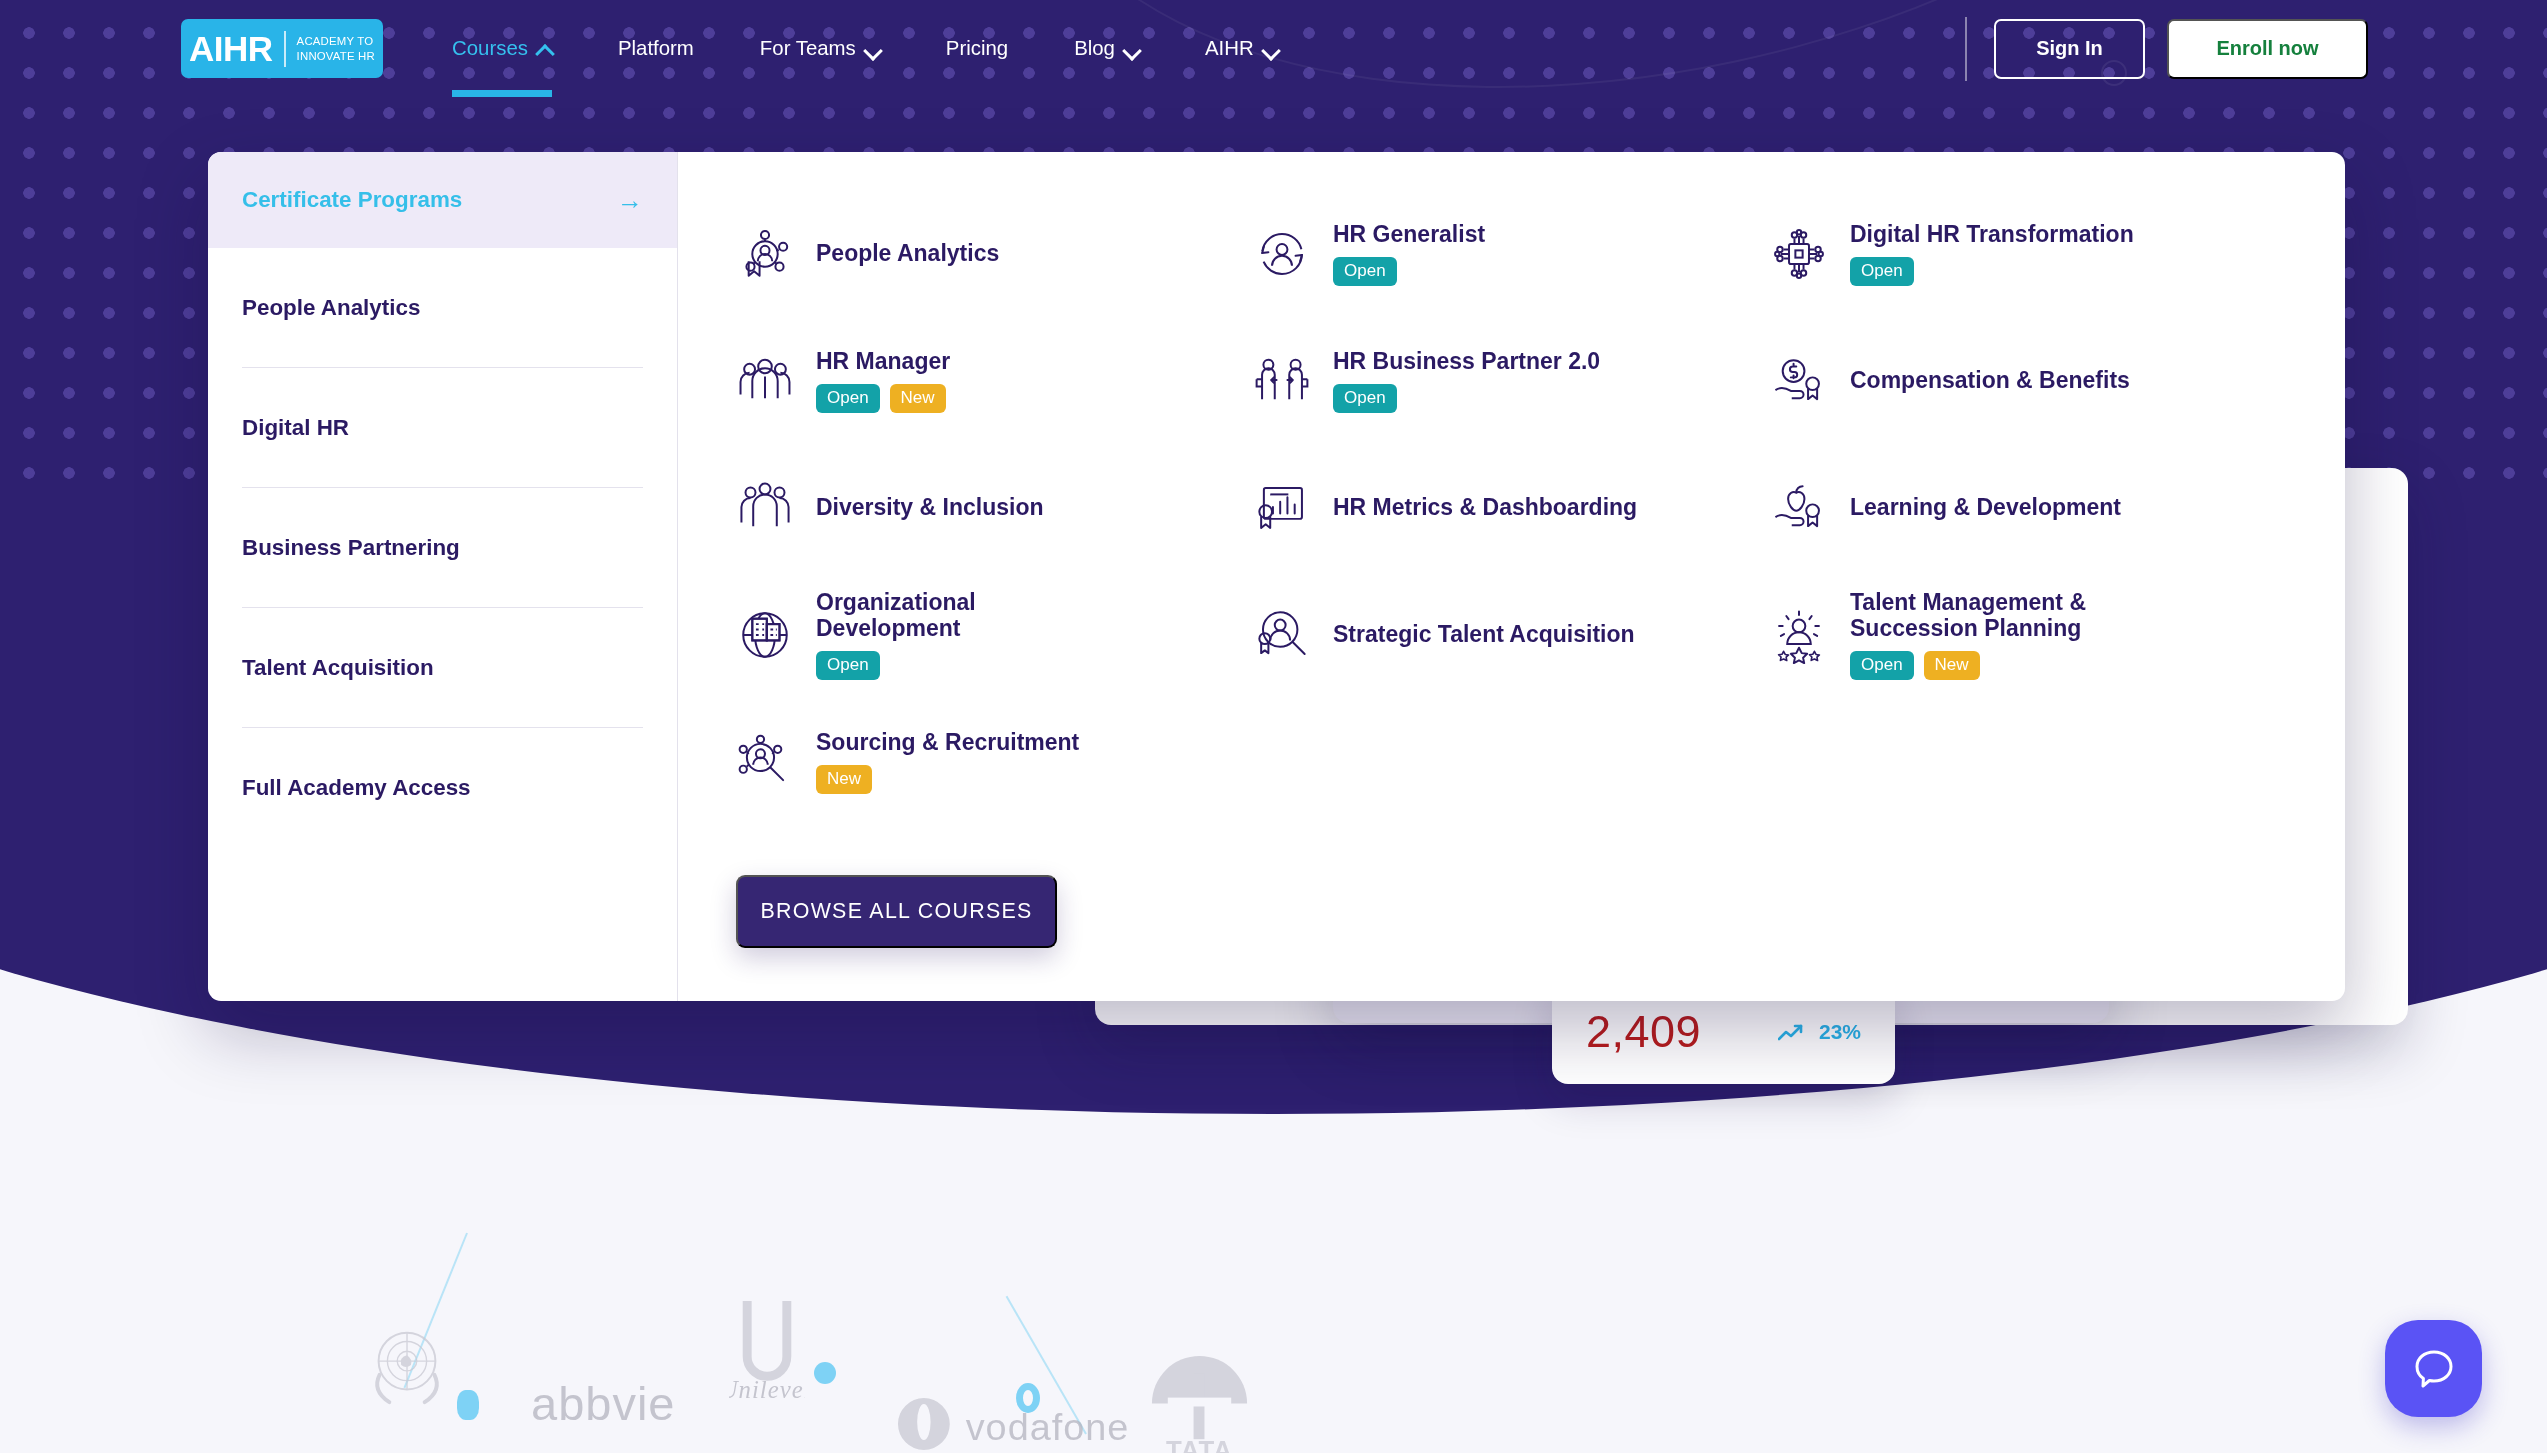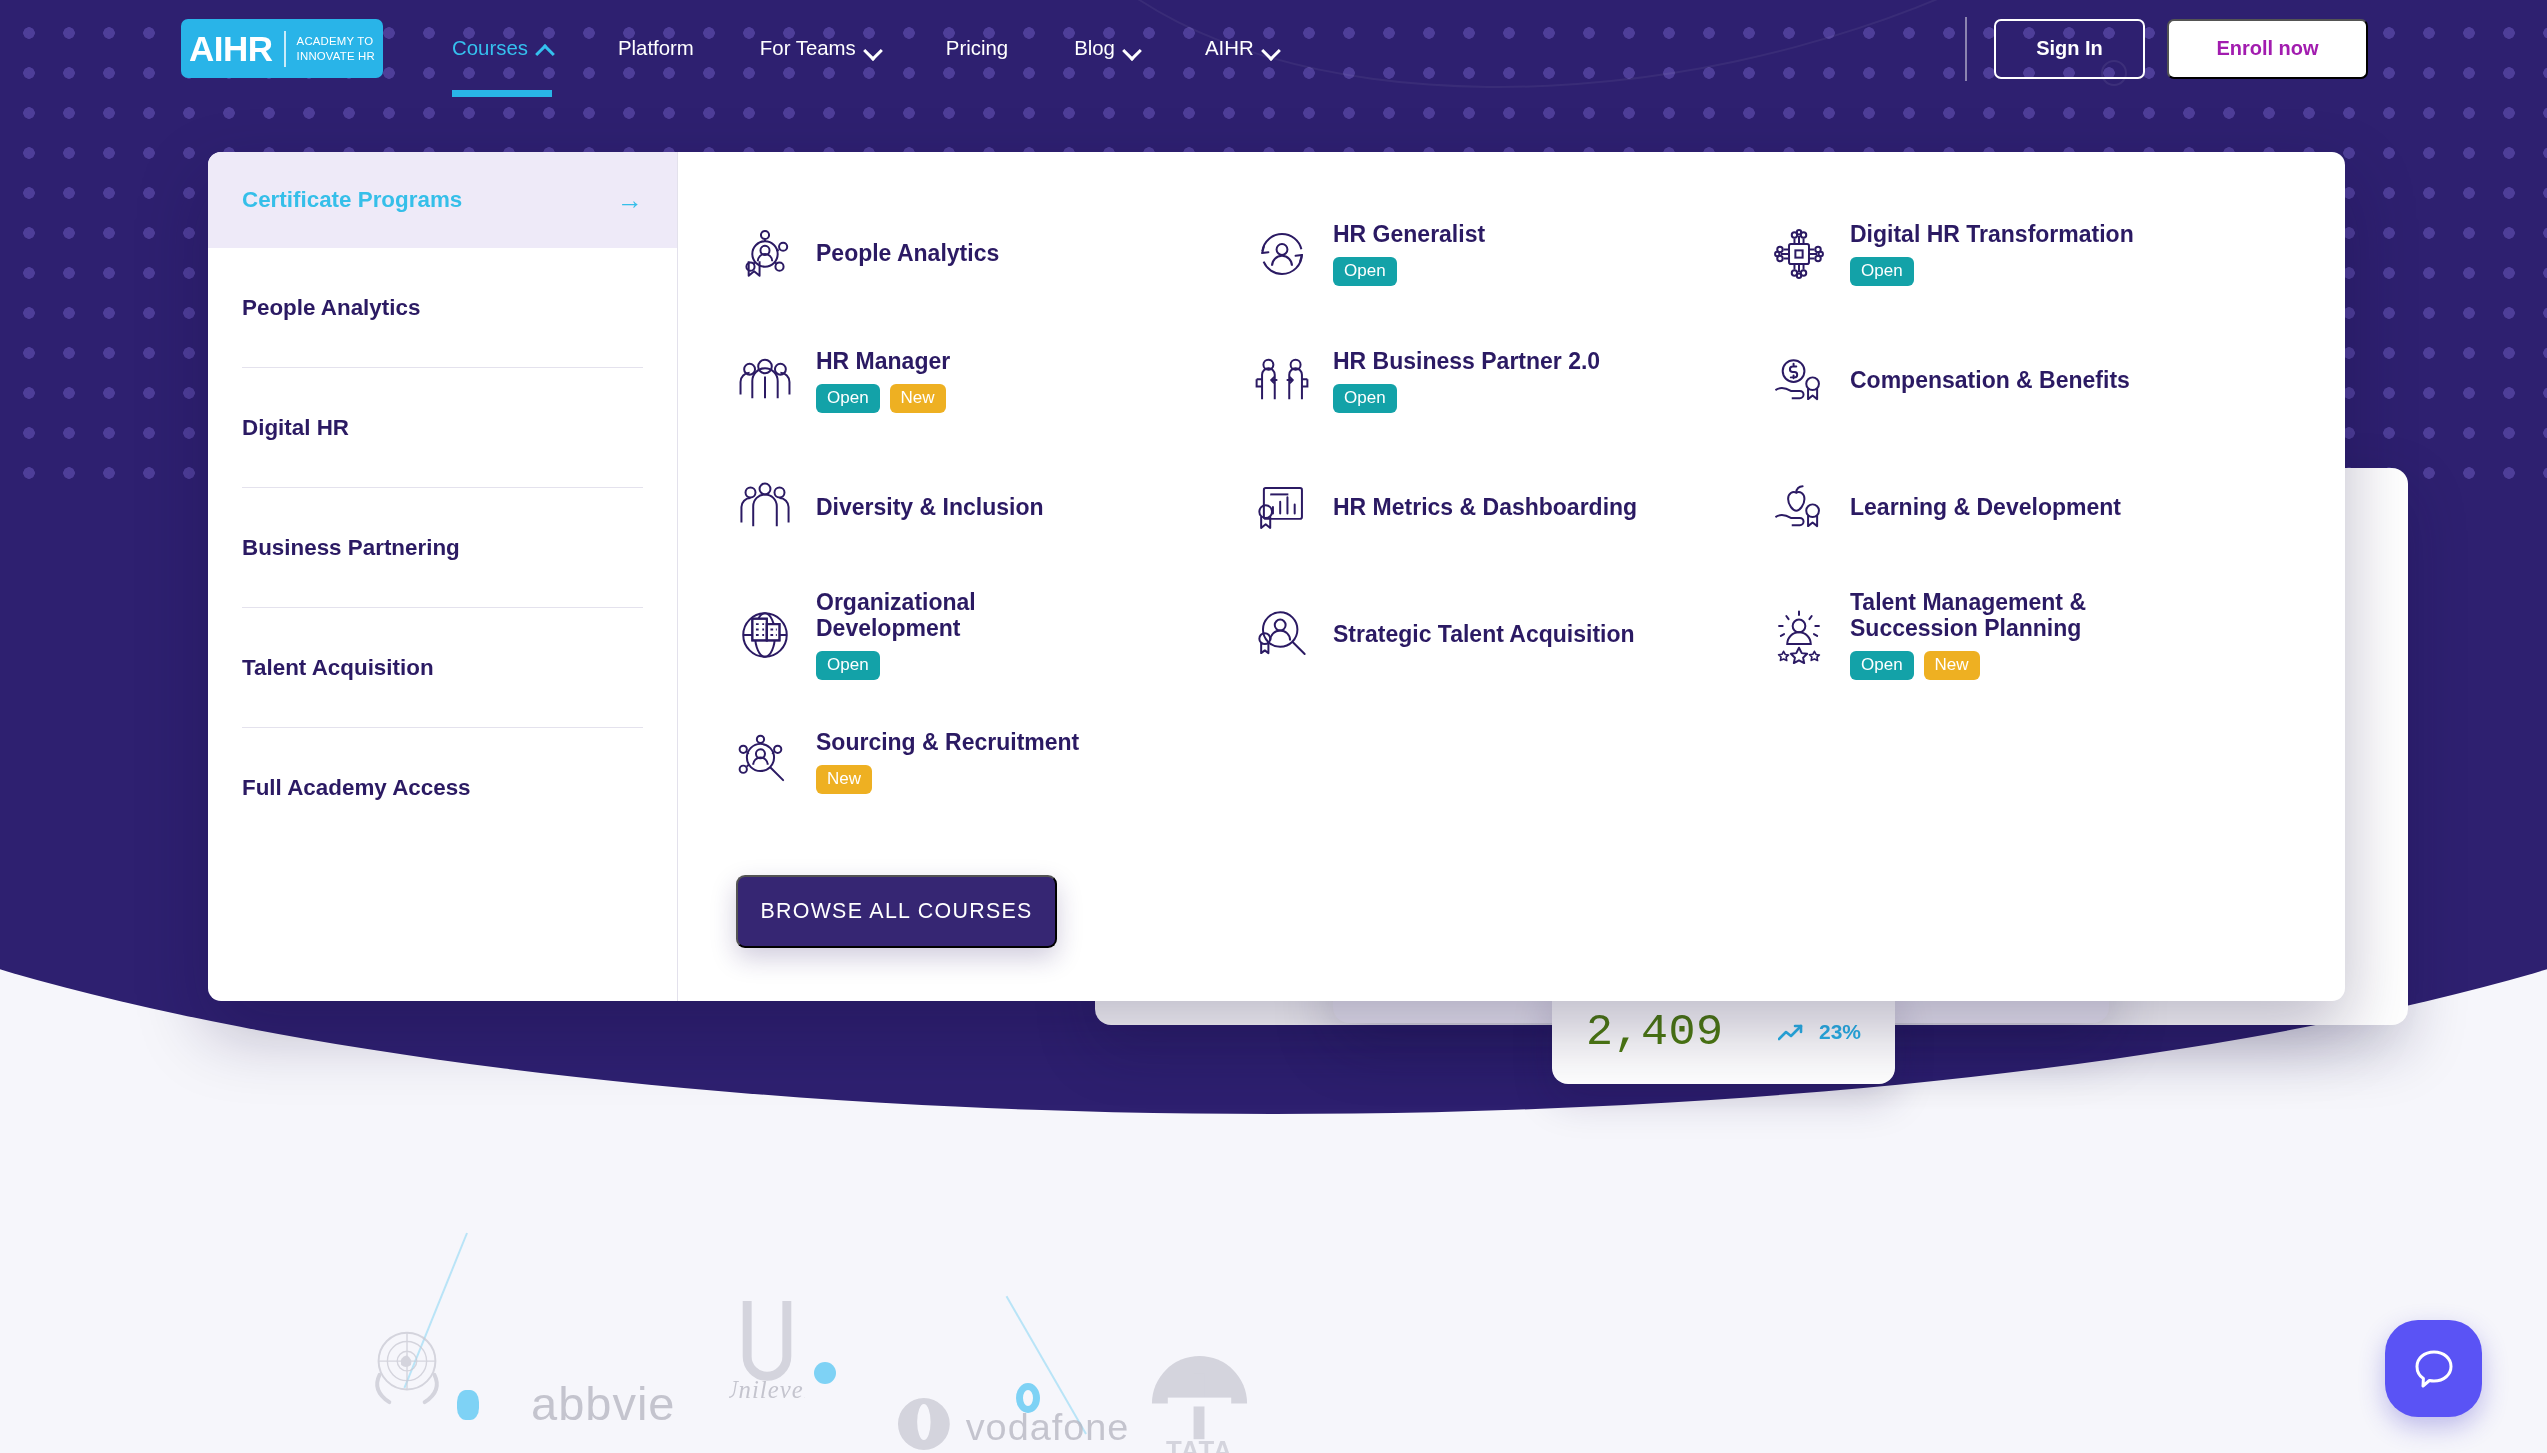--- a/index.html
+++ b/index.html
@@ -53,21 +53,21 @@
   .dash-main  { left: 1095px; top: 468px; width: 1313px; height: 557px; }
   .dash-strip { left: 2318px; top: 731px; width: 179px; height: 199px;
                 background: linear-gradient(160deg,#57b7f0,#3f7fe0); border-radius: 14px; }
   .dash-grey1 { left: 1333px; top: 925px; width: 776px; height: 98px; background:#eceaf4; }
   .stat-card {
     position: absolute; left: 1552px; top: 980px; width: 343px; height: 104px;
     background:#fff; border-radius: 16px;
     box-shadow: 0 16px 40px rgba(25,16,70,0.18);
     display:flex; align-items:center; padding: 0 34px; gap: 26px;
   }
-  .stat-value { font-size: 45px; color:#4d7c0f; letter-spacing:0.5px;font-family:Liberation Mono, monospace; }
+  .stat-value { font-size: 45px; color:#b91c1c; letter-spacing:0.5px; }
   .stat-delta { display:flex; align-items:center; gap:15px; margin-left:auto;
                 color:#29b4e8; font-size:21px; font-weight:bold; }
 
   
   .header {
     position: absolute; left: 0; top: 0; width: 100%; height: 97px;
     display: flex; align-items: center; z-index: 40;
   }
   .logo {
     margin-left: 181px;
@@ -105,21 +105,21 @@
   .header-right { margin-left: auto; display:flex; align-items:center; gap: 0; margin-right: 179px; }
   .vdivider { width: 2px; height: 64px; background: rgba(255,255,255,.45); margin-right: 27px; }
   .btn-signin {
     width: 151px; height: 60px; border: 2px solid #fff; border-radius: 7px;
     background: transparent; color: #fff; font-size: 20px; font-weight: bold;
     display:flex; align-items:center; justify-content:center; cursor:pointer;
   }
   .btn-enroll {
     margin-left: 22px;
     width: 201px; height: 60px; border-radius: 7px;
-    background: #fff; color: #a21caf; font-size: 20px; font-weight: bold;
+    background: #fff; color: #15803d; font-size: 20px; font-weight: bold;
     display:flex; align-items:center; justify-content:center; cursor:pointer;
   }
 
   
   .megamenu {
     position: absolute; left: 208px; top: 152px;
     width: 2137px; height: 849px;
     background: #fff; border-radius: 13px;
     box-shadow: 0 30px 70px rgba(20,10,60,0.28);
     display: flex; overflow: hidden; z-index: 50;

